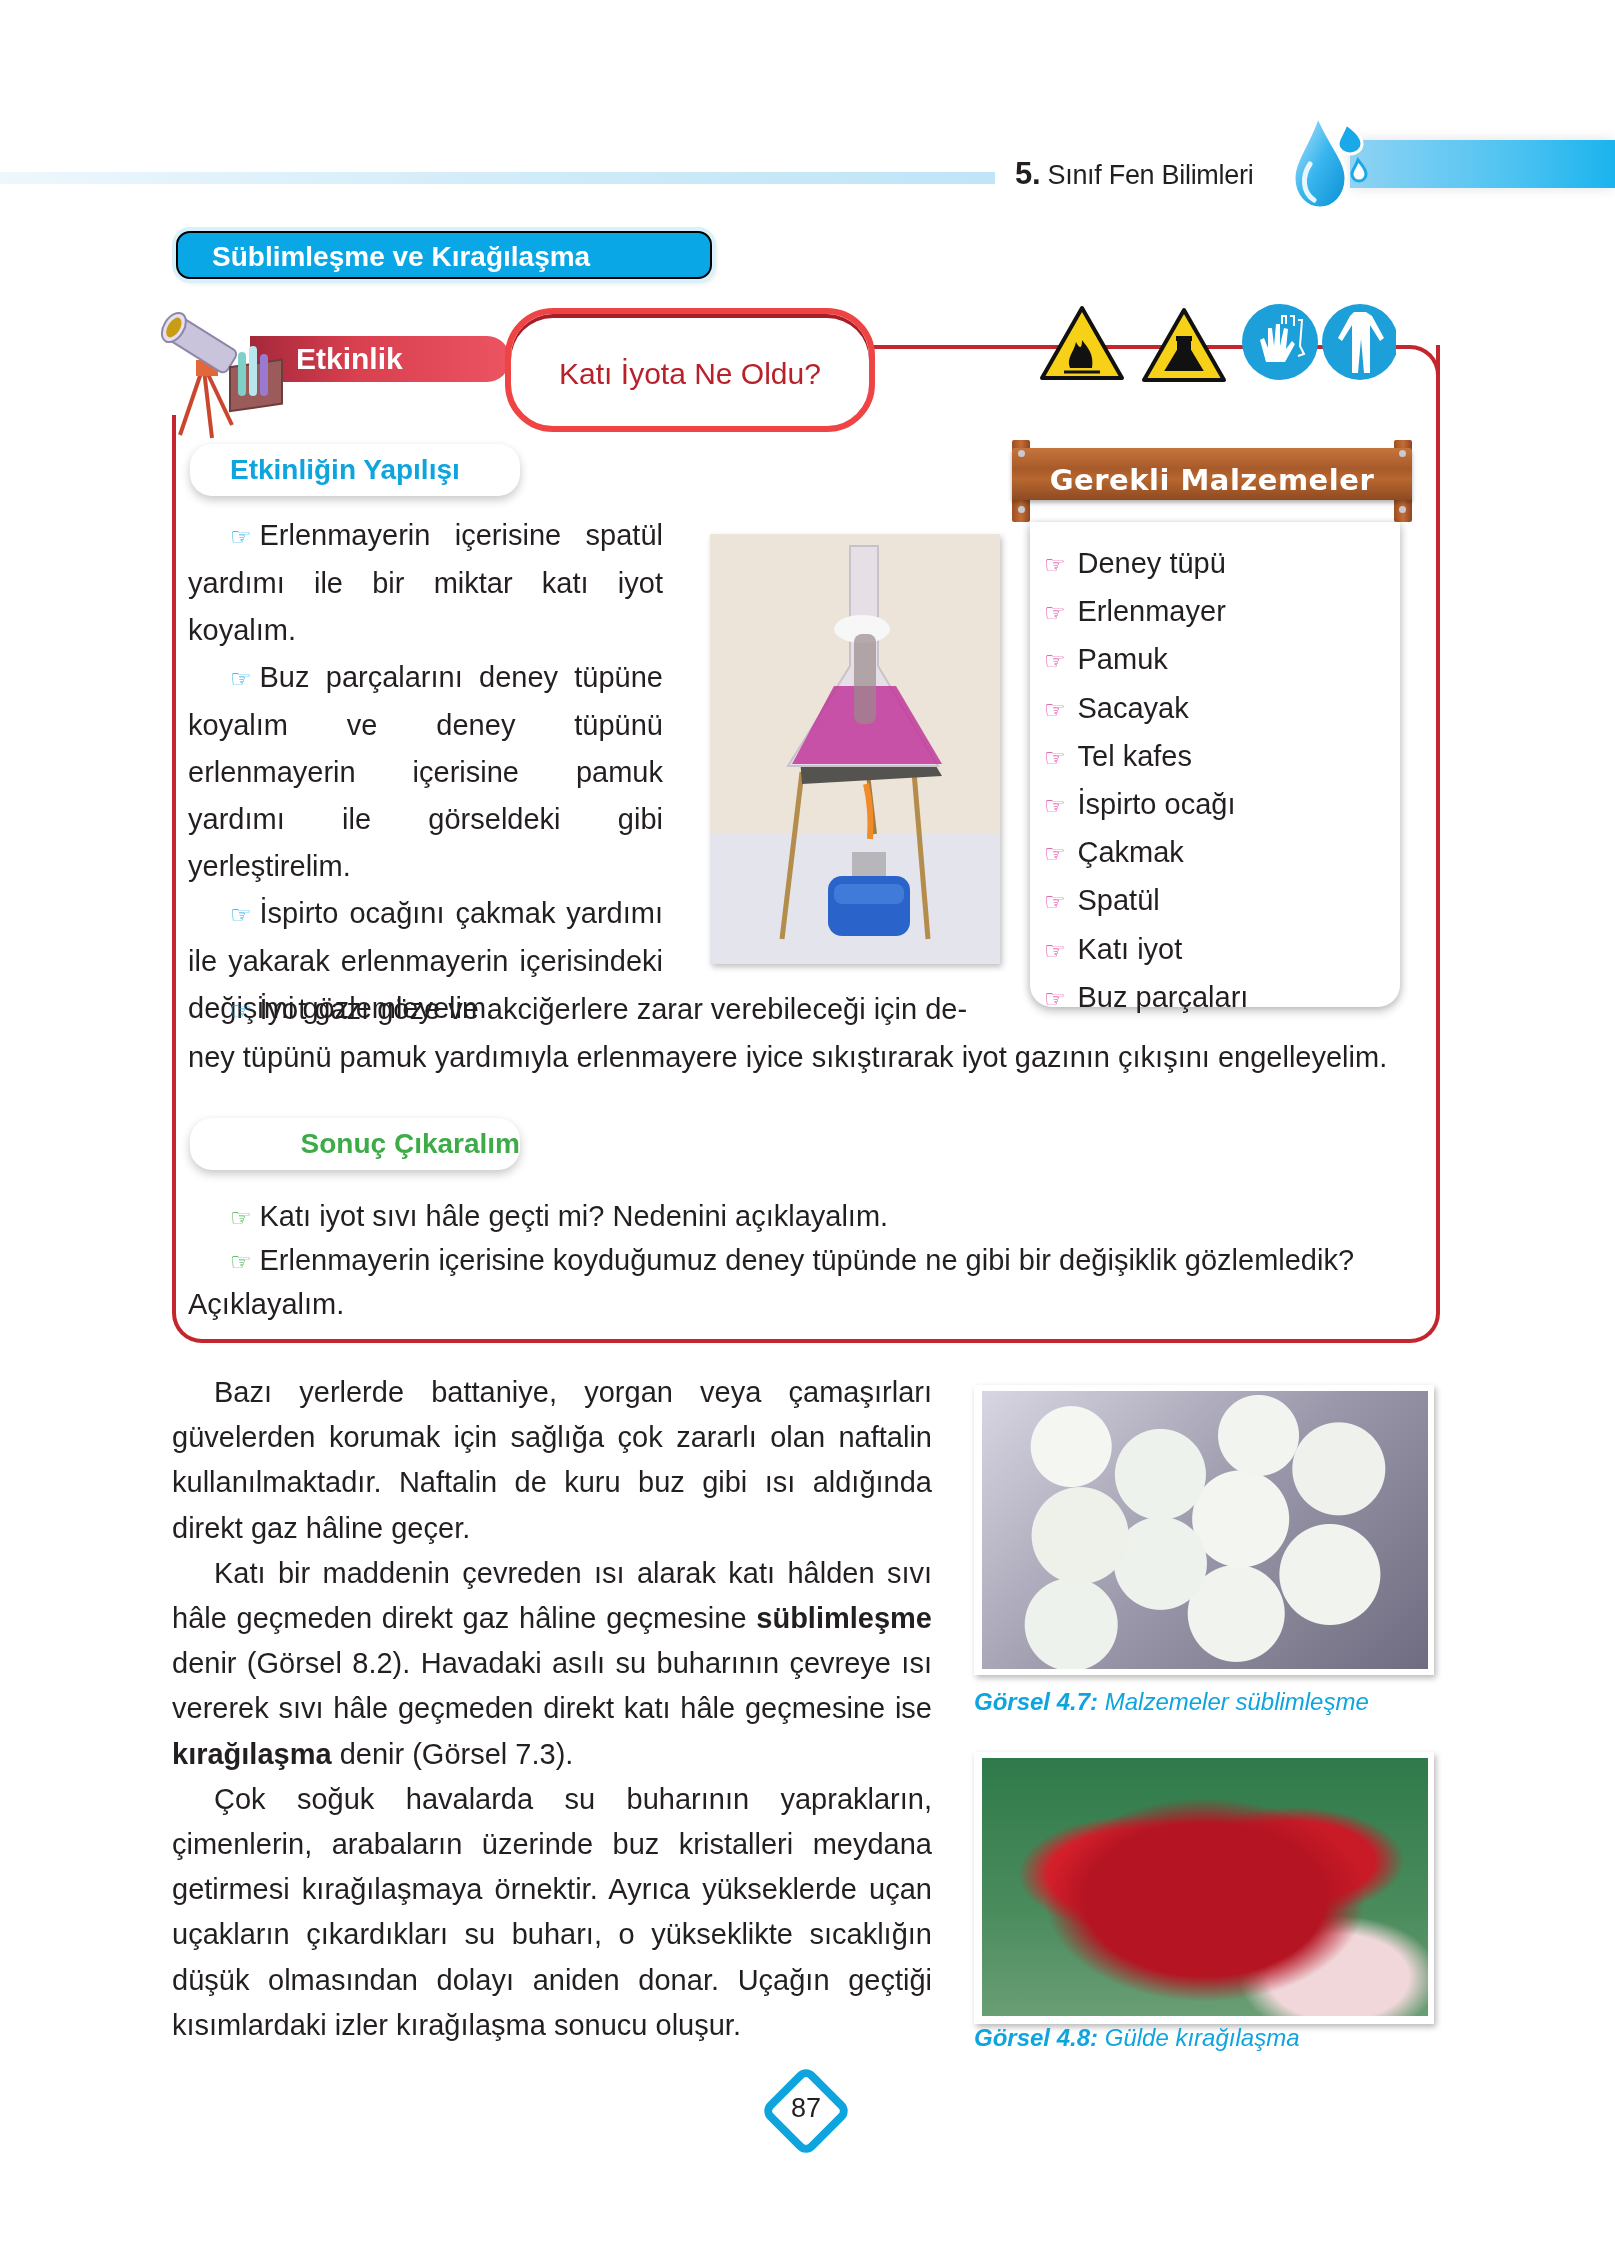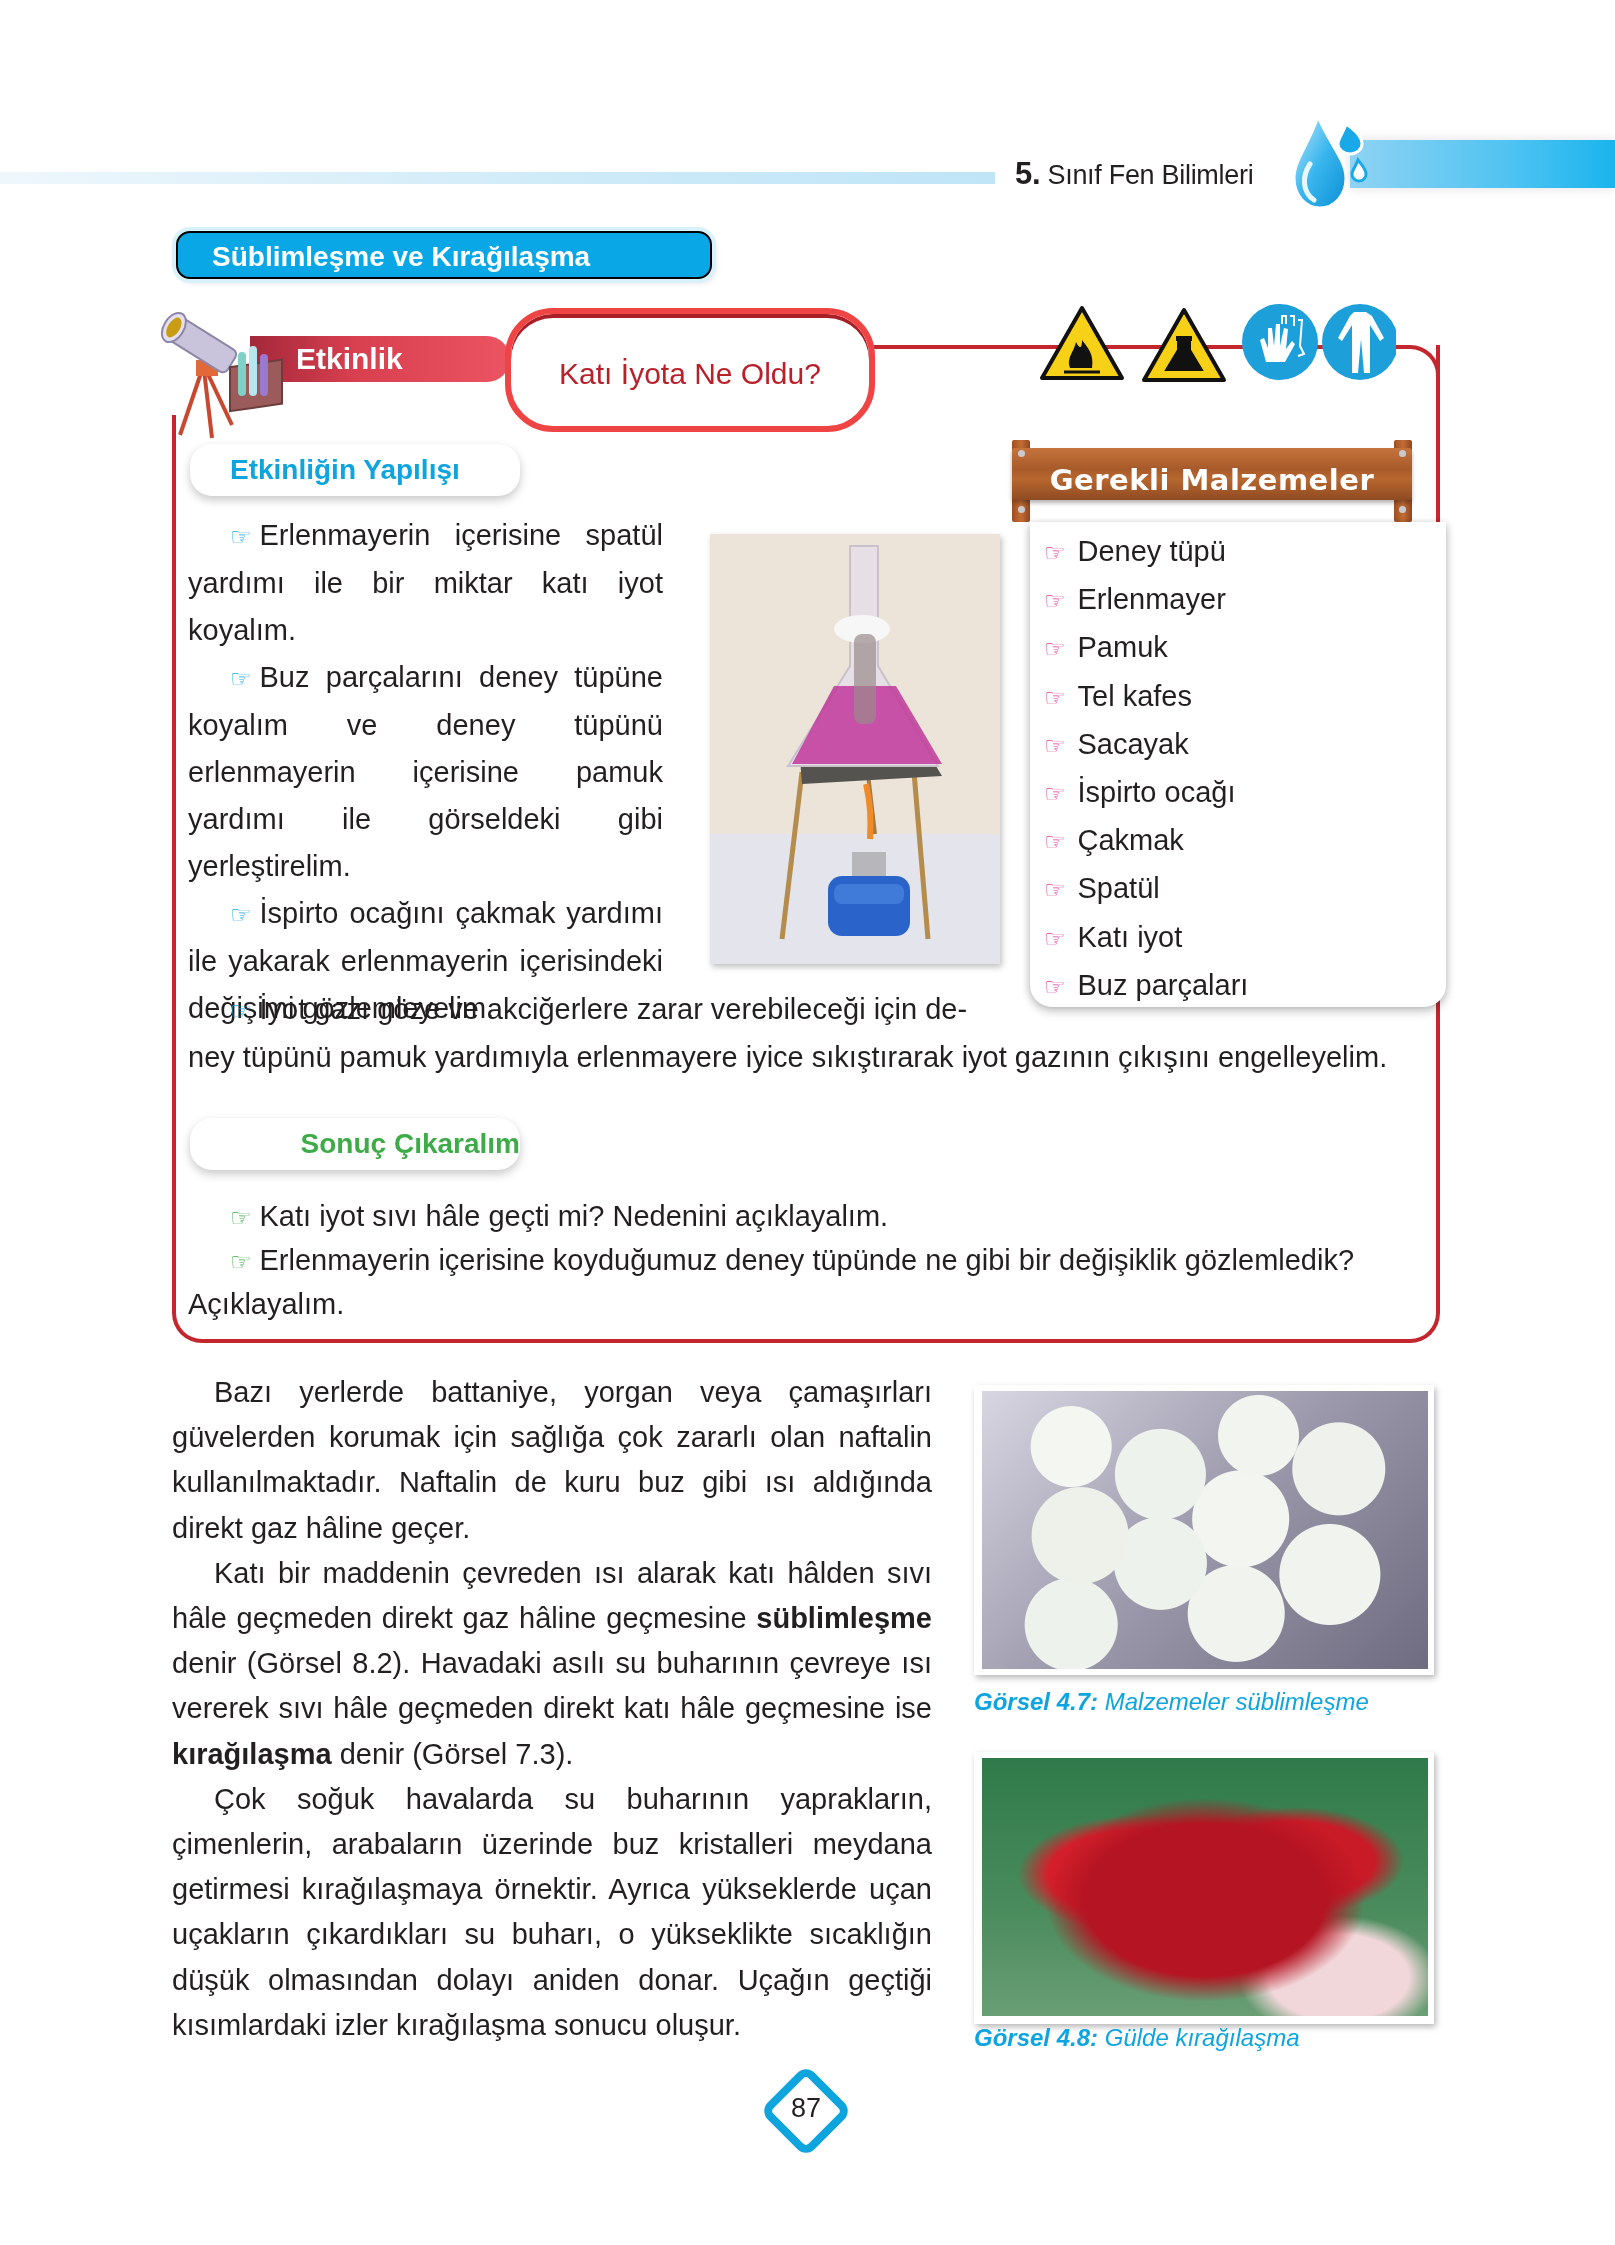--- a/index.html
+++ b/index.html
@@ -111,24 +111,24 @@
     text-align: center; font-family: "DejaVu Sans", sans-serif; letter-spacing: 0.5px;
     box-shadow: 0 3px 4px rgba(0,0,0,0.3);
   }
   .materials-board .post {
     position: absolute; top: 0; width: 18px; height: 82px;
     background: linear-gradient(to right, #9d4f22, #c46d34, #8e4620);
     border-radius: 2px;
   }
   .materials-board .nail { position: absolute; width: 7px; height: 7px; border-radius: 50%; background: #c9c9cf; }
   .materials-list {
-    left: 1030px; top: 522px; width: 416px; height: 485px;
+    left: 1030px; top: 522px; width: 370px; height: 485px;
     background: #fff; border-radius: 0 0 22px 22px;
     box-shadow: 0 5px 10px rgba(0,0,0,0.2), -3px 0 6px rgba(0,0,0,0.08), 3px 0 6px rgba(0,0,0,0.08);
-    box-sizing: border-box; padding: 6px 0 0 14px;
+    box-sizing: border-box; padding: 18px 0 0 14px;
   }
   .materials-list ul { list-style: none; margin: 0; padding: 0; }
   .materials-list li { font-size: 29px; line-height: 47.2px; color: #231f20; white-space: nowrap; }
 
   
   .result-text { left: 188px; top: 1195px; width: 1240px; font-size: 29px; line-height: 42px; color: #231f20; }
   .result-text p { margin: 0; }
   .result-text .ind { padding-left: 42px; }
 
   
@@ -296,22 +296,22 @@
   <div class="nail" style="left:6px;top:10px"></div>
   <div class="nail" style="left:6px;top:66px"></div>
   <div class="nail" style="right:6px;top:10px"></div>
   <div class="nail" style="right:6px;top:66px"></div>
 </div>
 <div class="abs materials-list">
   <ul>
     <li><span class="hand-pink">☞</span><span>Deney tüpü</span></li>
     <li><span class="hand-pink">☞</span><span>Erlenmayer</span></li>
     <li><span class="hand-pink">☞</span><span>Pamuk</span></li>
+    <li><span class="hand-pink">☞</span><span>Sacayak</span></li>
     <li><span class="hand-pink">☞</span><span>Tel kafes</span></li>
-    <li><span class="hand-pink">☞</span><span>Sacayak</span></li>
     <li><span class="hand-pink">☞</span><span>İspirto ocağı</span></li>
     <li><span class="hand-pink">☞</span><span>Çakmak</span></li>
     <li><span class="hand-pink">☞</span><span>Spatül</span></li>
     <li><span class="hand-pink">☞</span><span>Katı iyot</span></li>
     <li><span class="hand-pink">☞</span><span>Buz parçaları</span></li>
   </ul>
 </div>
 
 <div class="abs pill pill-result">Sonuç Çıkaralım</div>
 <div class="abs result-text">

